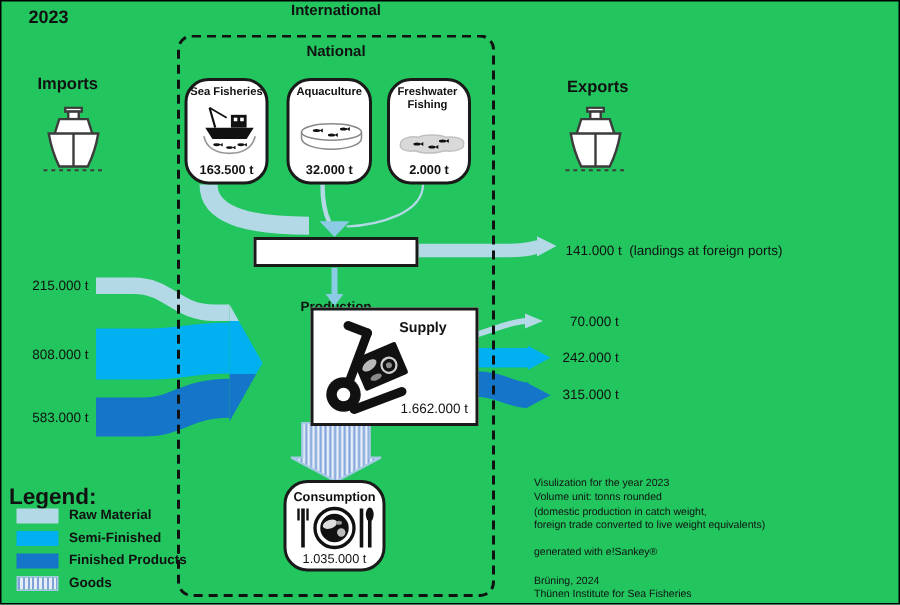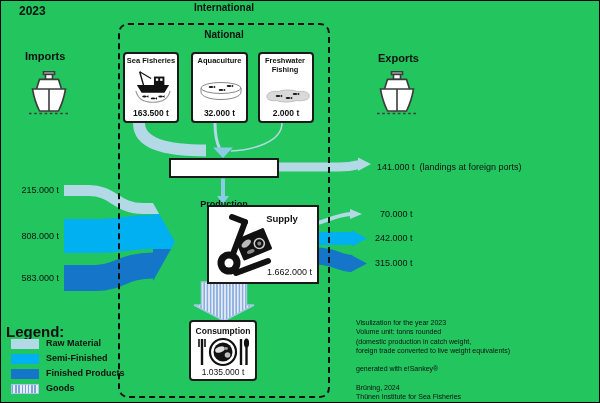--- a/index.html
+++ b/index.html
@@ -15,21 +15,21 @@
   #flowsvg{position:absolute;left:0;top:0;z-index:1;}
   #intl-box{
     position:absolute;left:117px;top:22px;width:212px;height:375px;
     border:2px dashed #111;border-radius:10px;box-sizing:border-box;z-index:2;
     pointer-events:none;
   }
   .node{
     position:absolute;background:#fff;border:2px solid #1a1a1a;
     box-sizing:border-box;z-index:3;
   }
-  .rounded{border-radius:4px;}
+  .rounded{border-radius:16px;}
   .srcbox{width:56px;height:71px;top:51px;text-align:center;}
   .srctitle{font-size:7.5px;font-weight:bold;line-height:8.5px;padding-top:3px;}
   .srcval{position:absolute;bottom:3px;width:100%;font-size:8.5px;font-weight:bold;}
   .footer-line{font-size:7px;line-height:9.3px;min-height:9.3px;white-space:pre;}
   .legend-row{position:absolute;left:10px;height:12px;z-index:4;}
   .swatch{position:absolute;left:0;top:1px;width:28px;height:10px;}
   .swlbl{position:absolute;left:35px;top:0;font-size:9px;font-weight:bold;white-space:nowrap;}
   .striped{
     background:repeating-linear-gradient(90deg,#7fa3d8 0 1.4px,#e4edf8 1.4px 3.2px);
     border:1px solid #a5c8e4;box-sizing:border-box;

